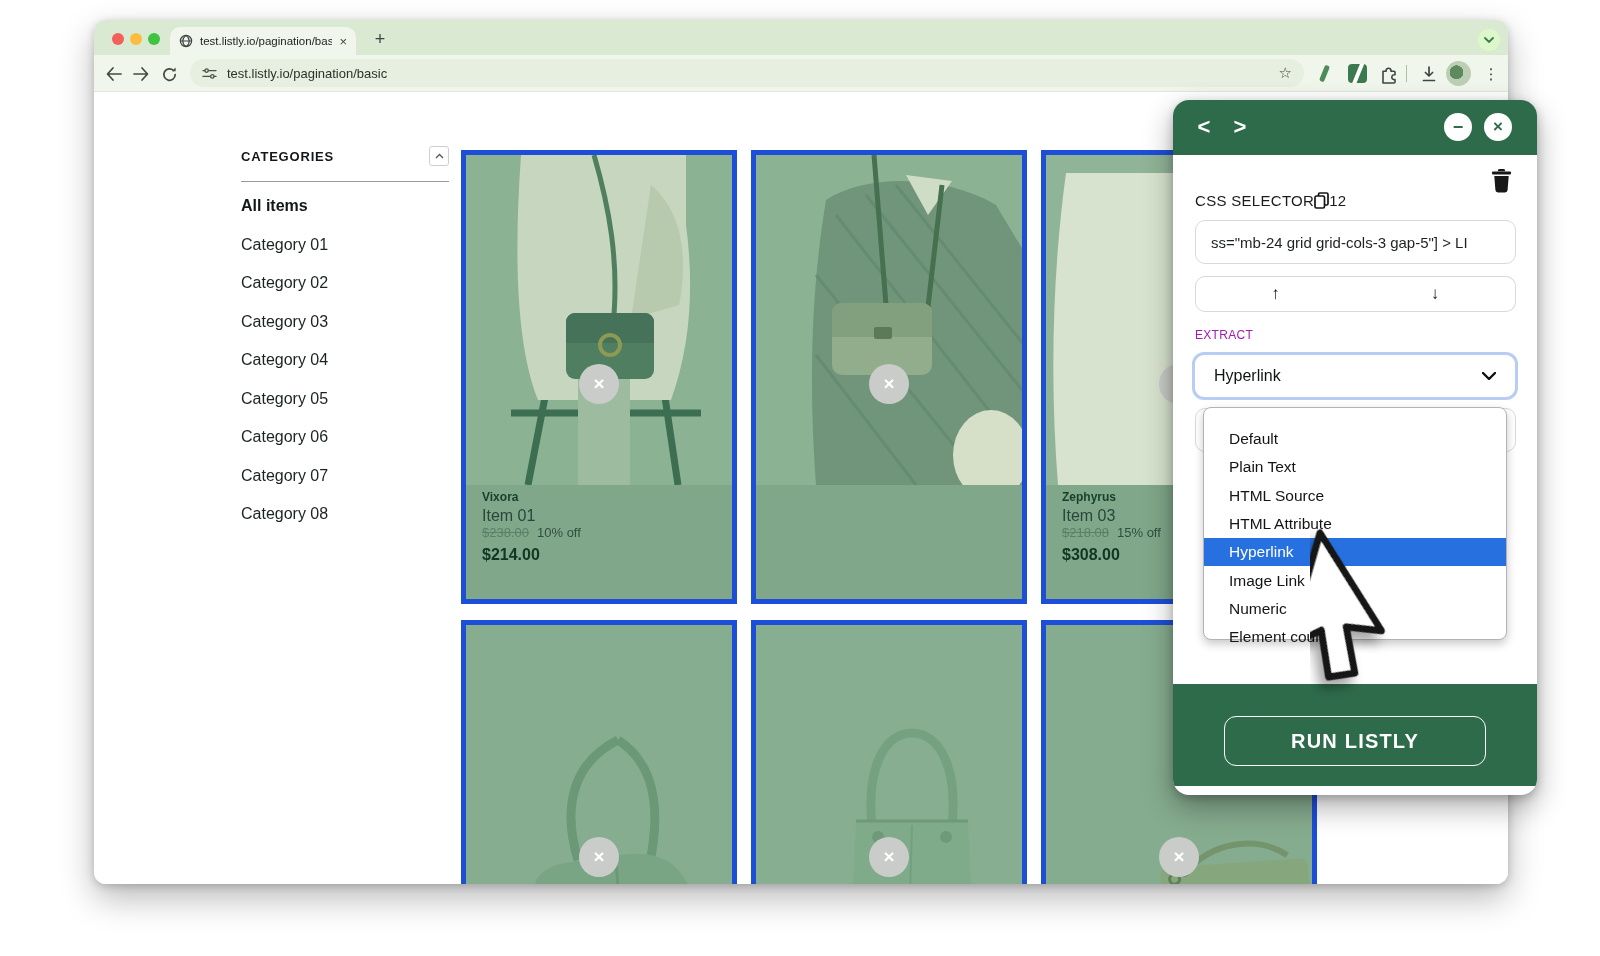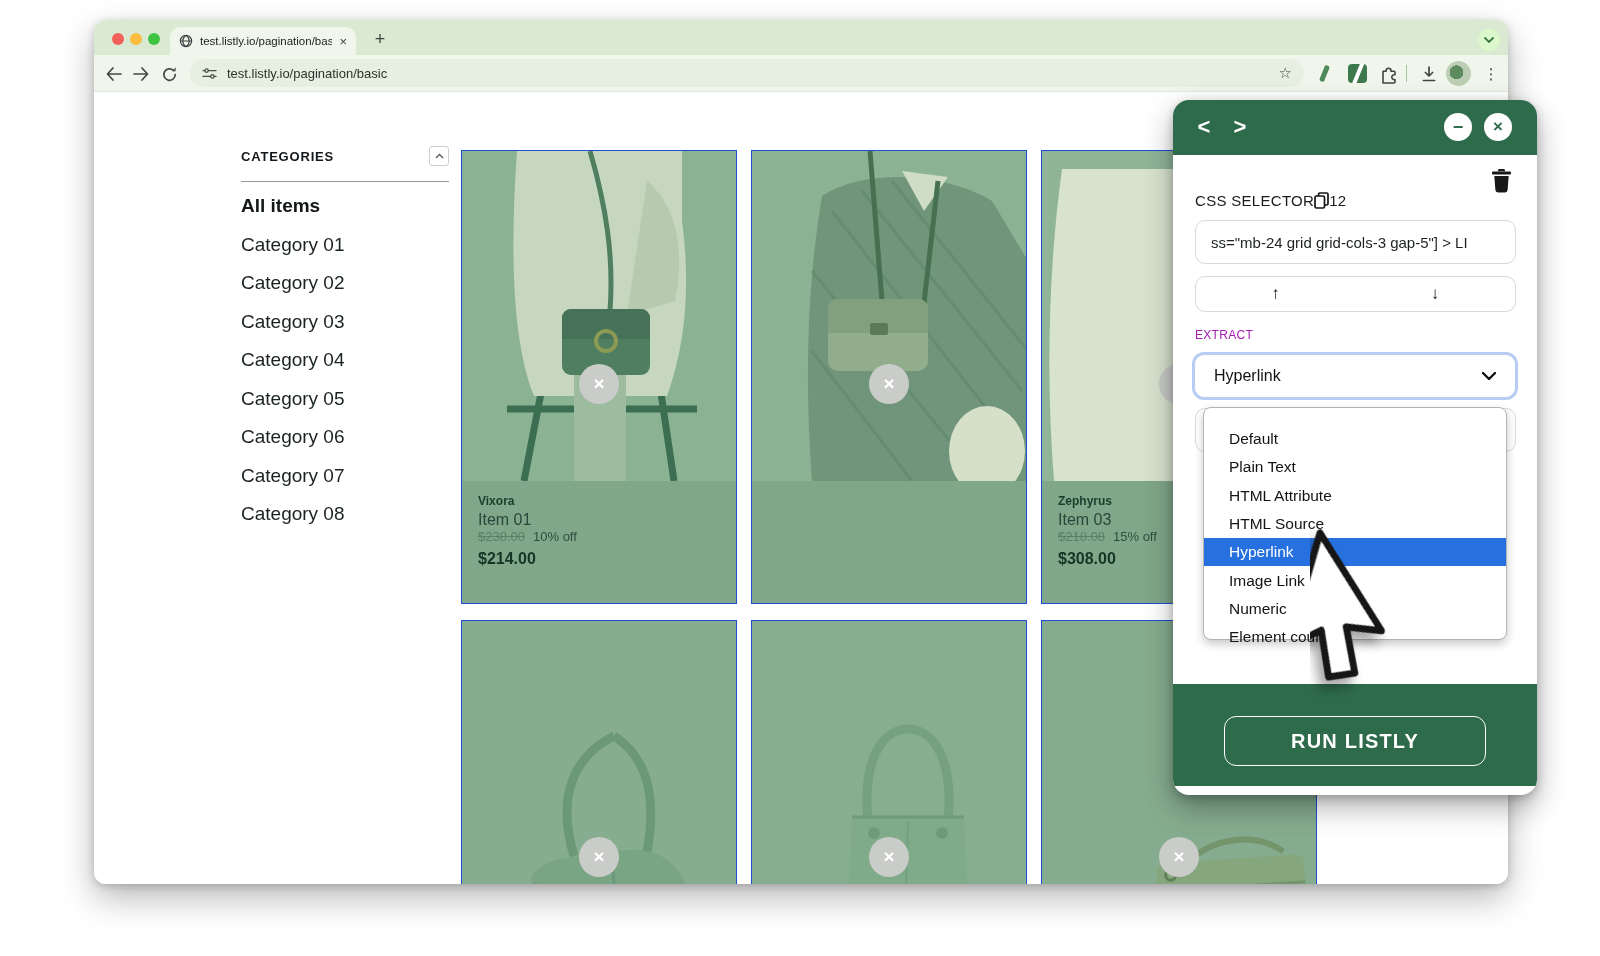--- a/index.html
+++ b/index.html
@@ -45,24 +45,24 @@
     background:radial-gradient(circle at 42% 45%,#5d8a5f 0 34%,#bccfb4 35%);}
   .kebab{position:absolute;left:1386px;top:6px;width:22px;height:26px;text-align:center;line-height:25px;font-size:15px;color:#3c423c;}
 
   
   .content{position:absolute;left:0;top:72px;width:100%;height:792px;background:#fff;overflow:hidden;}
   .cat-title{position:absolute;left:147px;top:57px;font-size:13px;font-weight:700;letter-spacing:.8px;color:#14171a;}
   .cat-collapse{position:absolute;left:335px;top:54px;width:20px;height:20px;border:1px solid #cfcfcf;border-radius:3px;
     display:flex;align-items:center;justify-content:center;background:#fff;}
   .cat-divider{position:absolute;left:147px;top:89px;width:208px;height:1px;background:#9a9a9a;}
   .cat-list{position:absolute;left:147px;top:95px;list-style:none;}
-  .cat-list li{height:38.5px;line-height:38.5px;font-size:19px;color:#1b241f;}
+  .cat-list li{height:38.5px;line-height:38.5px;font-size:16px;color:#1b241f;}
   .cat-list li:first-child{font-weight:700;color:#121814;}
 
-  .tile{position:absolute;width:276px;border:1px solid #1d4ed8;background:var(--overlay-green,#80a78a);}
+  .tile{position:absolute;width:276px;border:5px solid #1d4ed8;background:var(--overlay-green,#80a78a);}
   .tile.r1{top:58px;height:454px;}
   .tile.c1{left:367px;} .tile.c2{left:657px;} .tile.c3{left:947px;}
   .tile.r2{top:528px;height:460px;}
   .photo{position:absolute;left:0;top:0;right:0;height:330px;overflow:hidden;}
   .tile.r2 .photo{height:460px;}
   .info{position:absolute;left:0;right:0;bottom:0;height:124px;padding:15px 16px 0;}
   .brand{font-size:12px;font-weight:700;color:#173f2c;}
   .iname{font-size:16px;color:#28463a;margin-top:3px;}
   .prow{font-size:13px;color:#2e4f3f;}
   .prow s{color:#5a8066;margin-right:8px;}
@@ -345,22 +345,22 @@
       <div class="ext-select">
         <span class="ext-value">Hyperlink</span>
         <svg width="14" height="8" viewBox="0 0 14 8">
             <path d="M1 1l6 6 6-6" fill="none" stroke="#111" stroke-width="2.4" stroke-linecap="round" stroke-linejoin="round"></path>
           </svg>
       </div>
       <div class="hidden-input"></div>
       <ul class="dropdown">
           <li>Default</li>
           <li>Plain Text</li>
+          <li>HTML Source</li>
           <li>HTML Attribute</li>
-          <li>HTML Source</li>
           <li class="highlighted">Hyperlink</li>
           <li>Image Link</li>
           <li>Numeric</li>
           <li>Element count</li>
         </ul>
     </div>
 
     <div class="p-footer">
       <button class="run-btn">RUN LISTLY</button>
     </div>

